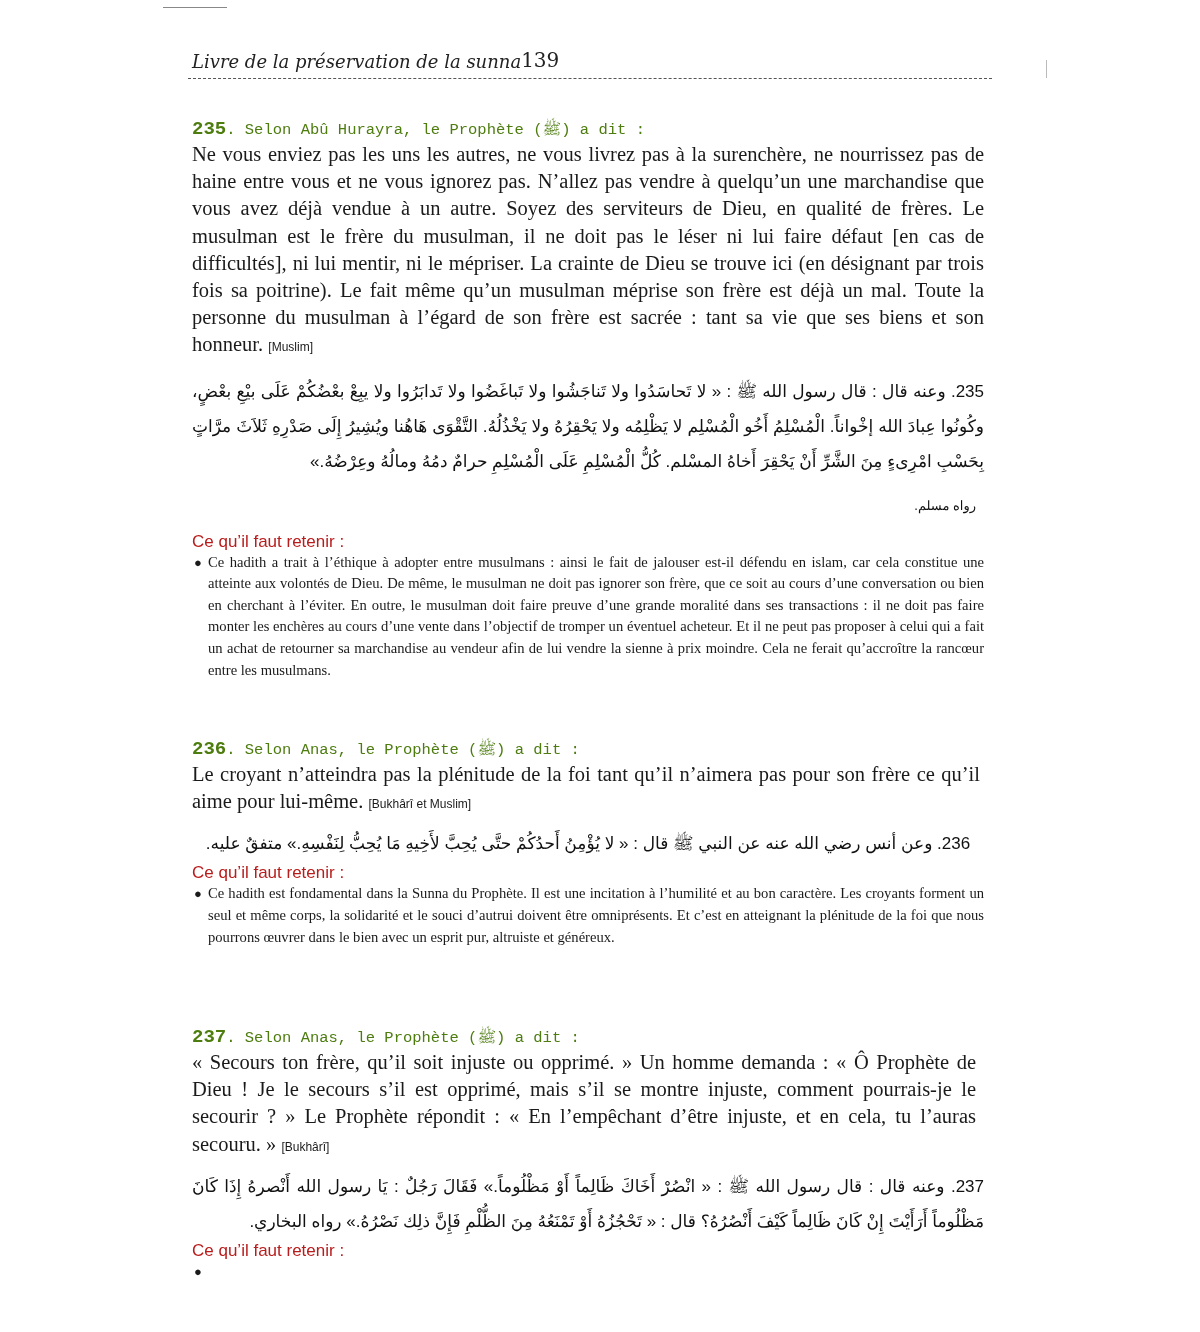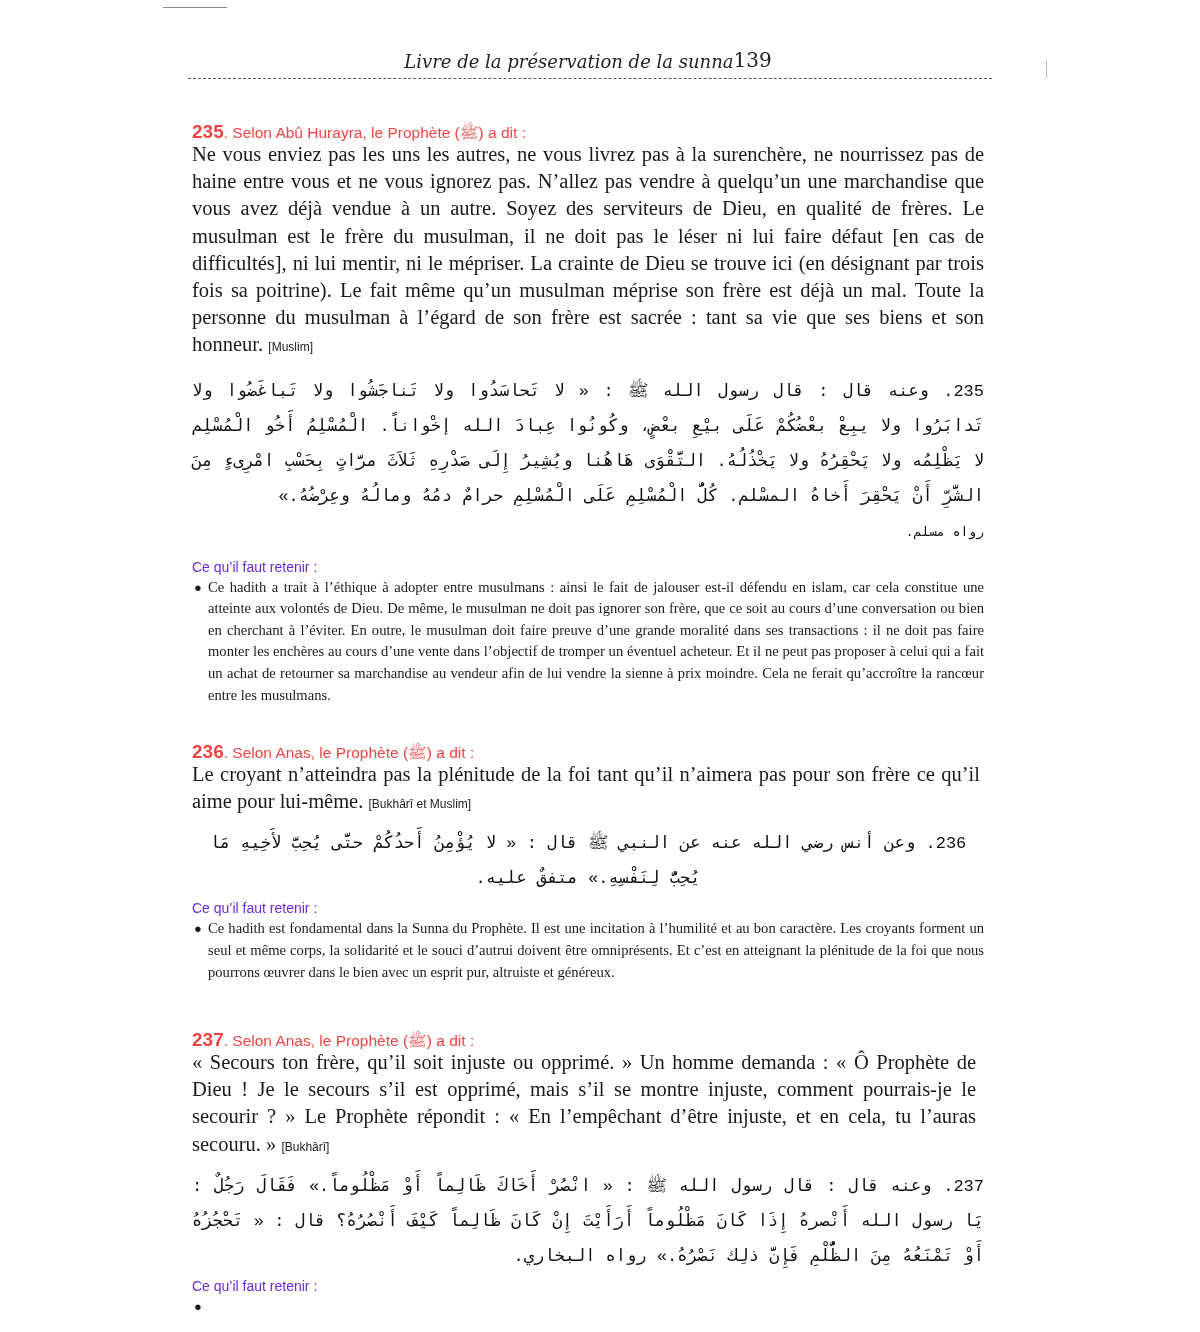--- a/index.html
+++ b/index.html
@@ -1,33 +1,33 @@
 <!DOCTYPE html>
 <html><head>
   <meta charset="utf-8">
   <style>
     html, body { margin: 0; padding: 0; background: #ffffff; }
     body { width: 1200px; height: 1332px; position: relative; overflow: hidden; color: #1a1a1a; }
     .scan-mark { position: absolute; left: 163px; top: 7px; width: 64px; height: 1px; background: #555; opacity: 0.7; }
     .edge-mark { position: absolute; left: 1046px; top: 60px; width: 1px; height: 18px; background: #bbb; }
     .page { position: absolute; left: 192px; top: 44px; width: 792px; }
-    .running-head { display: flex; justify-content: center; align-items: flex-end; height: 28px;
+    .running-head { display: flex; justify-content: flex-start; align-items: flex-end; height: 28px;
       font-family: "DejaVu Serif", serif; font-size: 18px; color: #222; }
     .running-head .title { font-style: italic; }
     .running-head .pageno { font-size: 20px; }
     .rule { height: 0; border-top: 1px dashed #555; margin-top: 6px; margin-left: -4px; margin-right: -8px; }
     .hadith { position: absolute; left: 0; width: 792px; }
-    .h-heading { font-family: Liberation Sans, sans-serif; font-size: 15.5px; color: #ef4444; height: 22px; line-height: 32px; }
+    .h-heading { font-family: Liberation Mono, monospace; font-size: 15.5px; color: #4d7c0f; height: 22px; line-height: 27px; }
     .h-heading .num { font-weight: bold; font-size: 19px; }
     .fr { font-family: "Liberation Serif", serif; font-size: 20.5px; line-height: 27.2px; text-align: justify; color: #1a1a1a; }
     .fr .src { font-family: "Liberation Sans", sans-serif; font-size: 12px; }
-    .ar { direction: rtl; font-family: Liberation Mono, monospace; font-size: 17px; line-height: 35px; text-align: justify; text-align-last: right; color: #111; }
+    .ar { direction: rtl; font-family: Liberation Sans, sans-serif; font-size: 17px; line-height: 35px; text-align: justify; text-align-last: right; color: #111; }
     .ar.center { text-align: center; text-align-last: center; }
     .ar .ref { font-size: 13px; }
-    .retain-label { font-family: "Liberation Sans", sans-serif; font-size: 14px; color: #6d28d9; height: 20px; line-height: 20px; }
+    .retain-label { font-family: "Liberation Sans", sans-serif; font-size: 17px; color: #b91c1c; height: 20px; line-height: 20px; }
     .retain-list { margin: 0; padding: 0; list-style: none; }
     .retain-list li { position: relative; padding-left: 16px; font-family: "Liberation Serif", serif; font-size: 14.6px; line-height: 21.6px; text-align: justify; color: #1a1a1a; }
     .retain-list li .bullet { position: absolute; left: 2px; top: 0; font-size: 13px; }
   </style>
 </head>
 <body>
 
 <div class="scan-mark"></div>
 <div class="edge-mark"></div>
 
@@ -41,21 +41,21 @@
 
   <section class="hadith" style="top:72px;">
     <div class="h-heading">
       <span class="num">235</span><span>. Selon Abû Hurayra, le Prophète (ﷺ) a dit :</span>
     </div>
     <p class="fr" style="margin:3px 0 12px 0;">
       <span>Ne vous enviez pas les uns les autres, ne vous livrez pas à la surenchère, ne nourrissez pas de haine entre vous et ne vous ignorez pas. N’allez pas vendre à quelqu’un une marchandise que vous avez déjà vendue à un autre. Soyez des serviteurs de Dieu, en qualité de frères. Le musulman est le frère du musulman, il ne doit pas le léser ni lui faire défaut [en cas de difficultés], ni lui mentir, ni le mépriser. La crainte de Dieu se trouve ici (en désignant par trois fois sa poitrine). Le fait même qu’un musulman méprise son frère est déjà un mal. Toute la personne du musulman à l’égard de son frère est sacrée : tant sa vie que ses biens et son honneur.</span>
       <span class="src">[Muslim]</span>
     </p>
     <p class="ar" style="margin:10px 0 0 0;">235. وعنه قال : قال رسول الله ﷺ : « لا تَحاسَدُوا ولا تَناجَشُوا ولا تَباغَضُوا ولا تَدابَرُوا ولا يبِعْ بعْضُكُمْ عَلَى بيْعِ بعْضٍ، وكُونُوا عِبادَ الله إخْواناً. الْمُسْلِمُ أَخُو الْمُسْلِم لا يَظْلِمُه ولا يَحْقِرُهُ ولا يَخْذُلُهُ. التَّقْوَى هَاهُنا ويُشِيرُ إِلَى صَدْرِهِ ثَلاَثَ مرَّاتٍ بِحَسْبِ امْرِىءٍ مِنَ الشَّرِّ أَنْ يَحْقِرَ أَخاهُ المسْلم. كُلُّ الْمُسْلِمِ عَلَى الْمُسْلِمِ حرامٌ دمُهُ ومالُهُ وعِرْضُهُ.»</p>
-    <p class="ar" style="margin:0; line-height:36px;">
+    <p class="ar" style="margin:8px; line-height:36px;">
       <span class="ref">رواه مسلم.</span>
     </p>
     <div class="retain-label" style="margin-top:6px;">Ce qu’il faut retenir :</div>
     <ul class="retain-list">
       <li><span class="bullet">●</span><span>Ce hadith a trait à l’éthique à adopter entre musulmans : ainsi le fait de jalouser est-il défendu en islam, car cela constitue une atteinte aux volontés de Dieu. De même, le musulman ne doit pas ignorer son frère, que ce soit au cours d’une conversation ou bien en cherchant à l’éviter. En outre, le musulman doit faire preuve d’une grande moralité dans ses transactions : il ne doit pas faire monter les enchères au cours d’une vente dans l’objectif de tromper un éventuel acheteur. Et il ne peut pas proposer à celui qui a fait un achat de retourner sa marchandise au vendeur afin de lui vendre la sienne à prix moindre. Cela ne ferait qu’accroître la rancœur entre les musulmans.</span></li>
     </ul>
   </section>
 
   <section class="hadith" style="top:692px;">
     <div class="h-heading">

